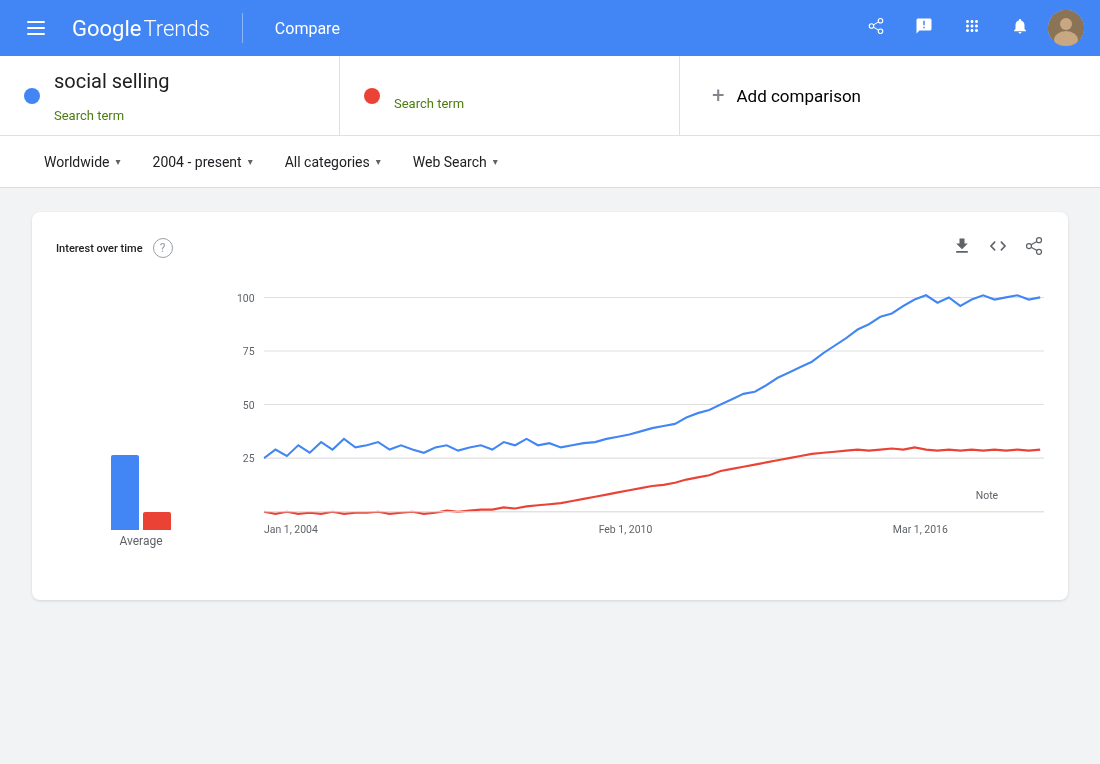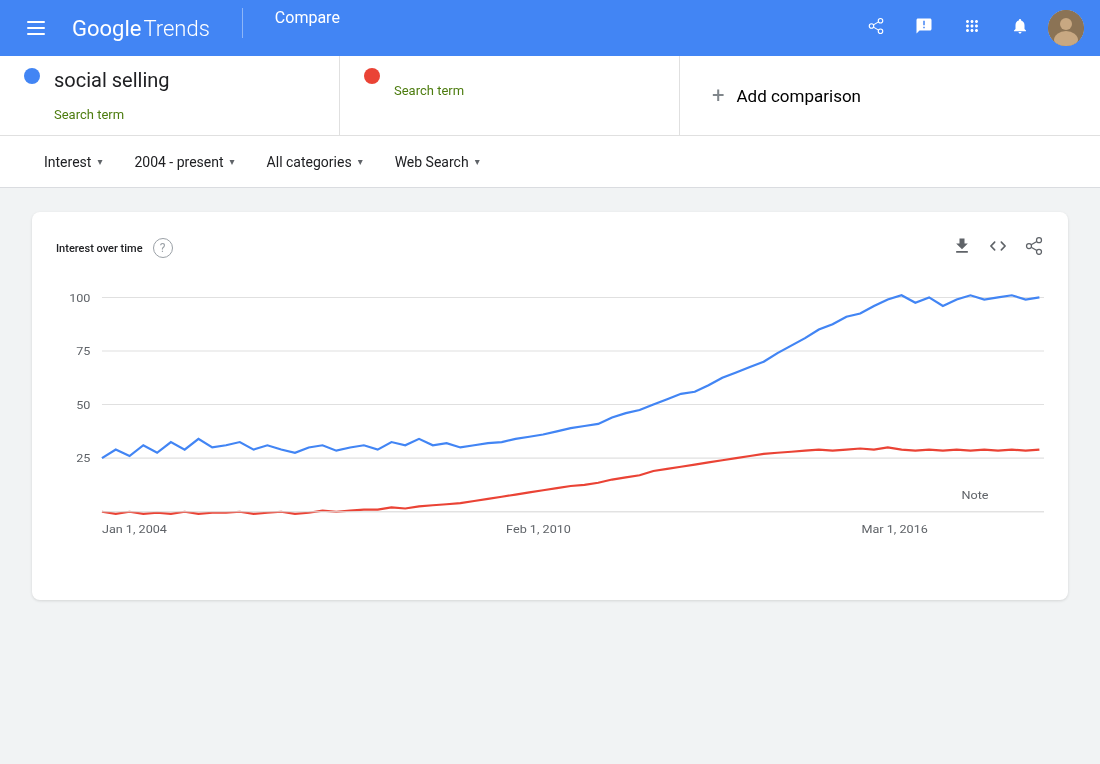--- a/index.html
+++ b/index.html
@@ -7,21 +7,21 @@
 
     
     .header {
       background: #4285f4;
       height: 56px;
       display: flex;
       align-items: center;
       padding: 0 16px;
       position: relative;
     }
-    .header-left { display: flex; gap: 16px; }
+    .header-left { display: flex; align-items: center; gap: 16px; }
     .logo { display: flex; align-items: center; gap: 2px; }
     .logo-google { font-size: 22px; font-weight: 400; color: white; }
     .logo-trends { font-size: 22px; font-weight: 300; color: white; }
     .header-divider { width: 1px; height: 30px; background: rgba(255,255,255,0.4); margin: 0 16px; }
     .header-compare { font-size: 16px; color: white; font-weight: 400; }
     .header-right { margin-left: auto; display: flex; align-items: center; gap: 8px; }
     .header-icon-btn {
       width: 40px; height: 40px; border-radius: 50%;
       display: flex; align-items: center; justify-content: center;
       cursor: pointer; color: white; font-size: 18px;
@@ -37,21 +37,21 @@
     
     .search-bar {
       background: white;
       border-bottom: 1px solid #e0e0e0;
       display: flex;
       align-items: stretch;
       height: 80px;
     }
     .search-term {
       display: flex;
-      align-items: flex-start;
+      align-items: center;
       padding: 12px 24px;
       border-right: 1px solid #e0e0e0;
       flex: 0 0 340px;
       gap: 14px;
     }
     .term-dot {
       width: 16px; height: 16px; border-radius: 50%; flex-shrink: 0;
     }
     .term-info { display: flex; flex-direction: column; }
     .term-name { font-size: 20px; font-weight: 400; color: #202124; }
@@ -239,21 +239,21 @@
     </div>
   </div>
   <div class="add-comparison">
     <span class="add-icon">+</span>
     <span class="add-text">Add comparison</span>
   </div>
 </div>
 
 <div class="filter-bar">
   <div class="filter-dropdown">
-    <span>Interest</span>
+    <span>Worldwide</span>
     <span class="dropdown-arrow">▾</span>
   </div>
   <div class="filter-dropdown">
     <span>2004 - present</span>
     <span class="dropdown-arrow">▾</span>
   </div>
   <div class="filter-dropdown">
     <span>All categories</span>
     <span class="dropdown-arrow">▾</span>
   </div>
@@ -290,20 +290,27 @@
             <circle cx="18" cy="19" r="3" stroke="#5f6368" stroke-width="1.5" fill="none"></circle>
             <line x1="8.59" y1="13.51" x2="15.42" y2="17.49" stroke="#5f6368" stroke-width="1.5"></line>
             <line x1="15.41" y1="6.51" x2="8.59" y2="10.49" stroke="#5f6368" stroke-width="1.5"></line>
           </svg>
         </div>
       </div>
     </div>
 
     <div class="chart-container">
 
+      <div class="chart-left">
+        <div class="avg-bars">
+          <div class="avg-bar-blue" style="height:75px;"></div>
+          <div class="avg-bar-red" style="height:18px;"></div>
+        </div>
+        <div class="avg-label">Average</div>
+      </div>
 
       <div class="chart-right">
         <svg class="chart-svg" viewBox="0 0 860 280" preserveAspectRatio="none">
 
           <line x1="40" y1="20" x2="860" y2="20" stroke="#e0e0e0" stroke-width="1"></line>
           <line x1="40" y1="70" x2="860" y2="70" stroke="#e0e0e0" stroke-width="1"></line>
           <line x1="40" y1="120" x2="860" y2="120" stroke="#e0e0e0" stroke-width="1"></line>
           <line x1="40" y1="170" x2="860" y2="170" stroke="#e0e0e0" stroke-width="1"></line>
           <line x1="40" y1="220" x2="860" y2="220" stroke="#e0e0e0" stroke-width="1"></line>
 

